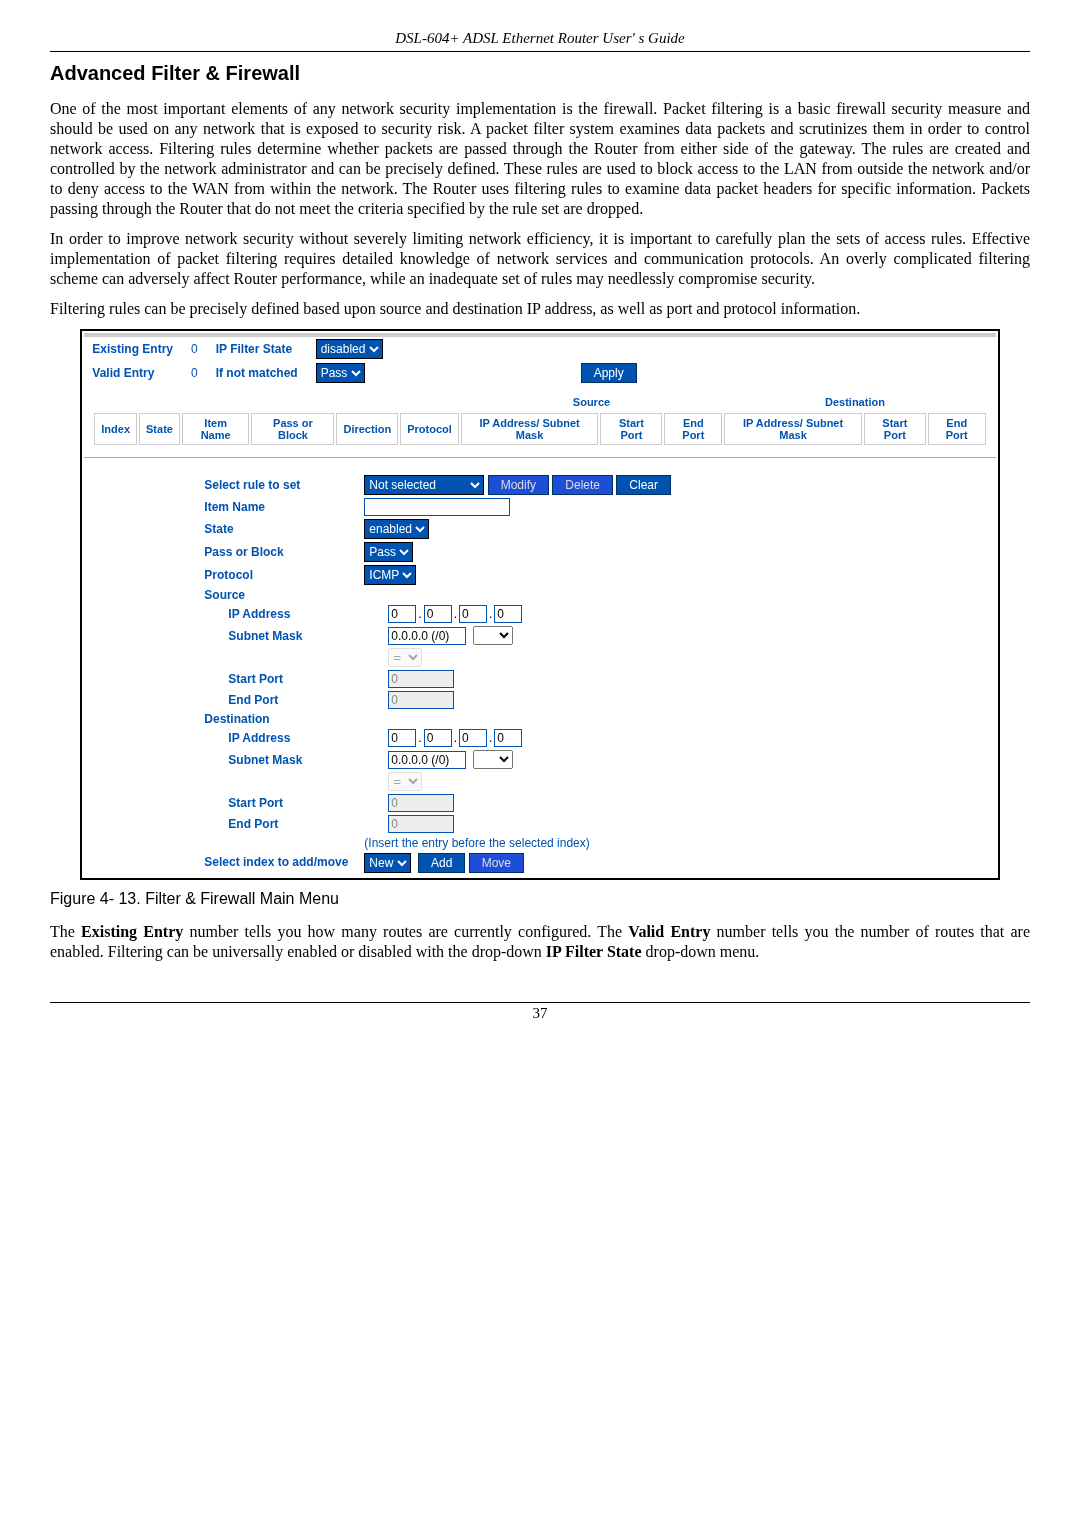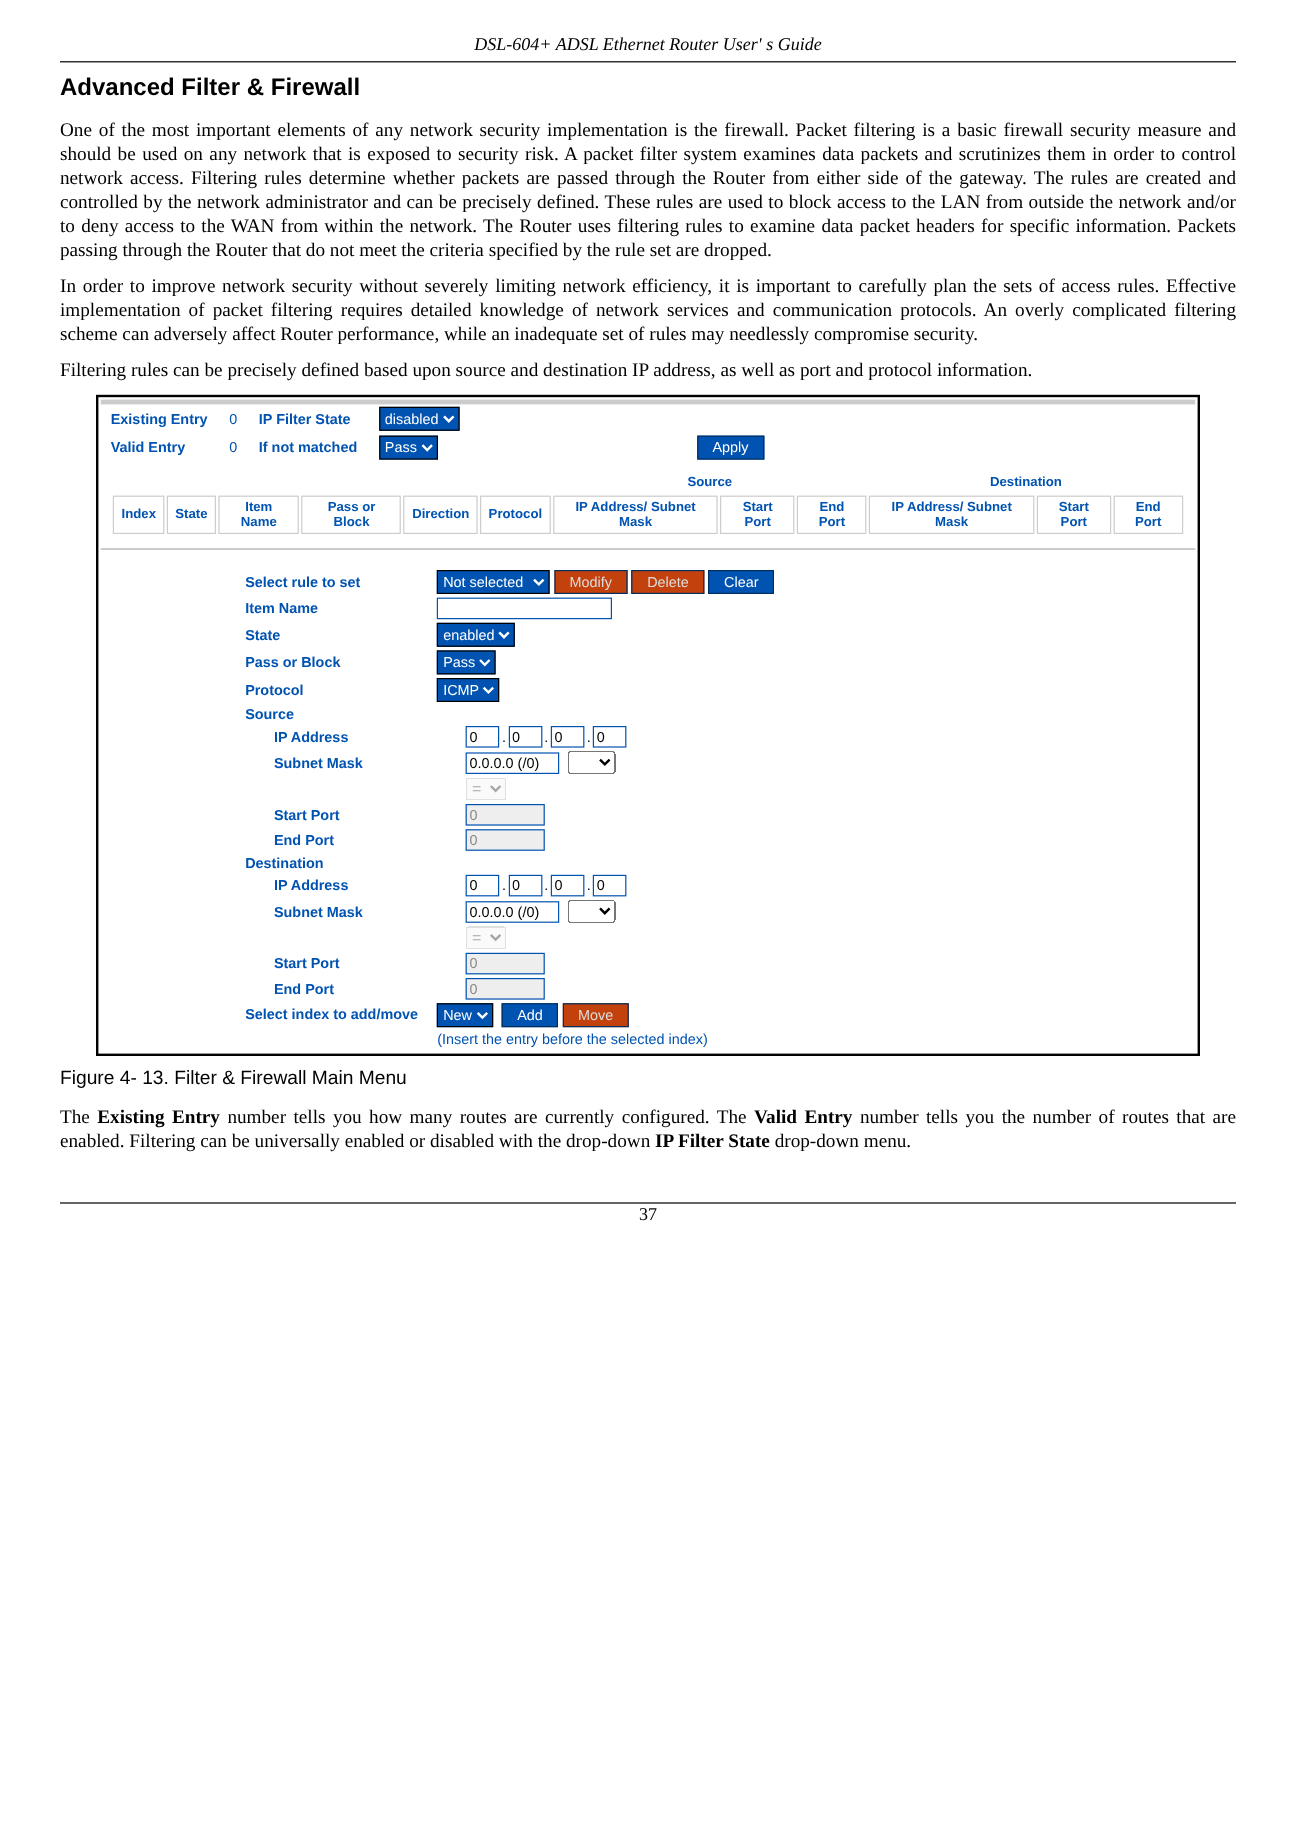--- a/index.html
+++ b/index.html
@@ -75,21 +75,21 @@
   }
   .btn {
     background: #0053b1;
     color: #fff;
     border: 1px solid #003060;
     padding: 2px 12px;
     font-size: 12px;
     font-family: inherit;
   }
   .btn[disabled] {
-    background: #c2410c;
+    background: #1d4ed8;
     color: #ddd;
   }
   .grid-table {
     border-collapse: separate;
     border-spacing: 2px;
     margin: 6px 8px 6px 8px;
     font-size: 11px;
   }
   .grid-table th {
     background: #fff;
@@ -214,21 +214,21 @@
       <th>Start Port</th>
       <th>End Port</th>
     </tr>
   </tbody>
       </table>
 
   <div class="settings-area">
 
     <div class="settings-row">
       <span class="lbl">Select rule to set</span>
-      <select class="fake-select" style="width:94px;">
+      <select class="fake-select" style="width:120px;">
         <option>Not selected</option>
       </select>
       &nbsp;
       <button class="btn" disabled="">Modify</button>
       &nbsp;
       <button class="btn" disabled="">Delete</button>
       &nbsp;
       <button class="btn">Clear</button>
     </div>
 
@@ -319,31 +319,31 @@
       <span class="lbl sub">Start Port</span>
       <input class="txt port" disabled="" value="0" style="">
     </div>
 
     <div class="settings-row">
       <span class="lbl sub">End Port</span>
       <input class="txt port" disabled="" value="0" style="">
     </div>
 
     <div class="settings-row">
+      <span class="lbl"></span>
+      <span style="color:#0053b1;">(Insert the entry before the selected index)</span>
+    </div>
+    <div class="settings-row">
       <span class="lbl" style="line-height:1.1;">Select index to add/move</span>
       <select class="fake-select"><option>New</option></select>
       &nbsp;&nbsp;
       <button class="btn">Add</button>
       &nbsp;
       <button class="btn" disabled="">Move</button>
     </div>
-    <div class="settings-row">
-      <span class="lbl"></span>
-      <span style="color:#0053b1;">(Insert the entry before the selected index)</span>
-    </div>
 
   </div>
  </div>
 </div>
 
 <div class="fig-caption">Figure 4- 13. Filter &amp; Firewall Main Menu</div>
 
 <p class="body-para">
   <span>The </span><b>Existing Entry</b><span> number tells you how many routes are currently configured. The </span><b>Valid Entry</b><span> number tells you the number of routes that are enabled. Filtering can be universally enabled or disabled with the drop-down </span><b>IP Filter State</b><span> drop-down menu.</span>
 </p>

